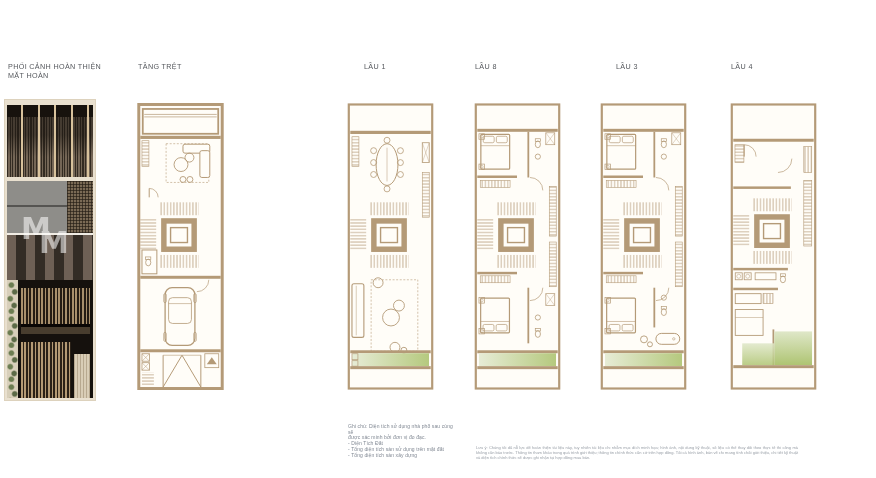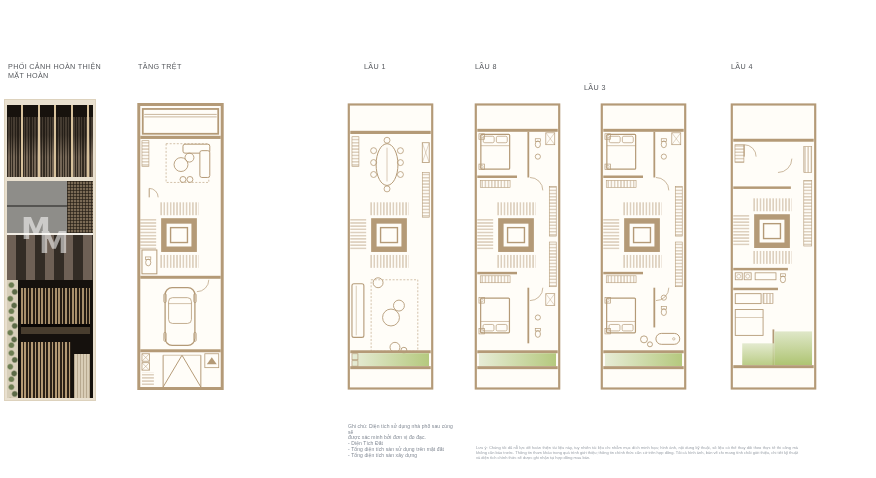--- a/index.html
+++ b/index.html
@@ -138,21 +138,21 @@
       <rect x="0" y="0" width="5.5" height="5.5" stroke-width="0.7"></rect>
       <circle cx="2.75" cy="2.75" r="1.5" stroke-width="0.5"></circle>
     </g>
   </defs>
 </svg>
 
 <div class="panel-title" style="left:8px;width:120px;"><span>PHỐI CẢNH HOÀN THIỆN</span><br><span>MẶT HOÀN</span></div>
 <div class="panel-title" style="left:138px;text-align:right;">TẦNG TRỆT</div>
 <div class="panel-title" style="left:348px;margin-left:16px;">LẦU 1</div>
 <div class="panel-title" style="left:475px;">LẦU 8</div>
-<div class="panel-title" style="left:584px;margin-top:21px;">LẦU 3</div>
+<div class="panel-title" style="left:616px;">LẦU 3</div>
 <div class="panel-title" style="left:731px;">LẦU 4</div>
 
 <div class="photo">
   <div class="band b1"></div>
   <div class="band b2">
     <div class="floorline"></div>
     <div class="mesh"></div>
   </div>
   <div class="band b3"></div>
   <div class="band b4">

